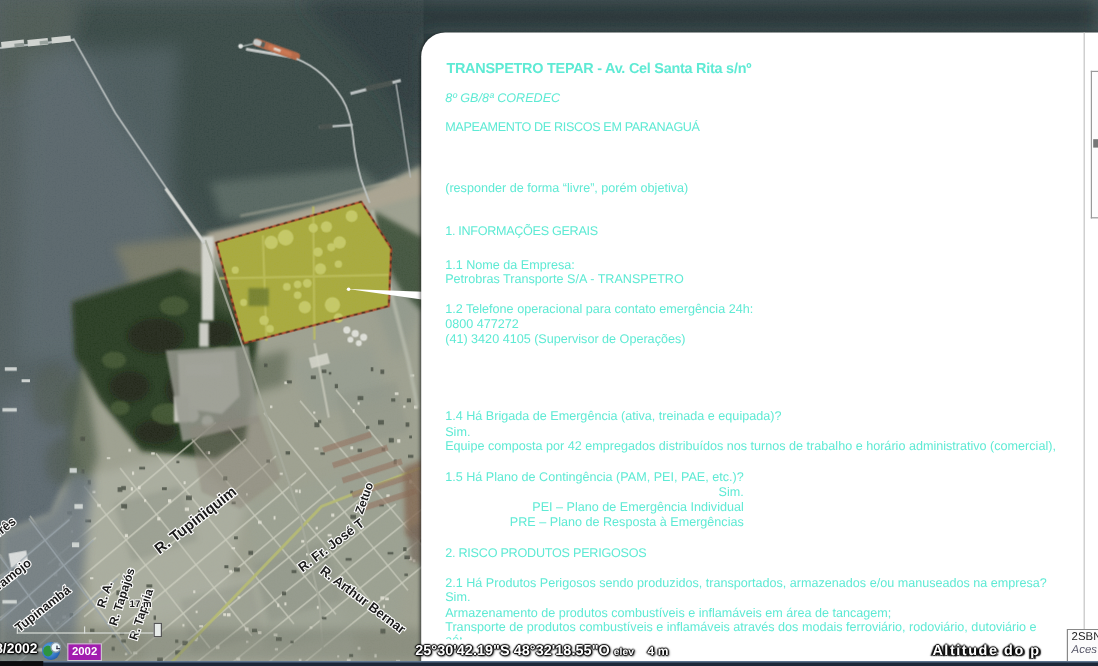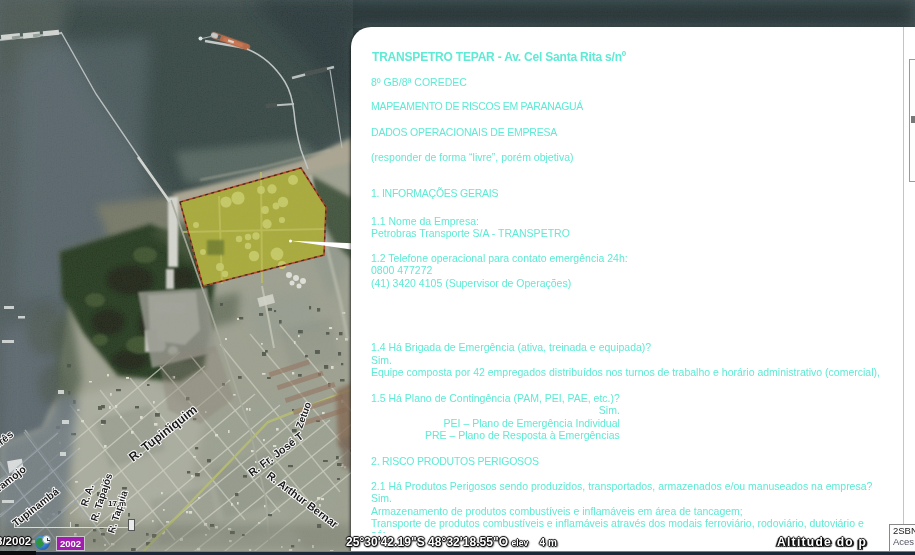--- a/index.html
+++ b/index.html
@@ -504,25 +504,24 @@
      border-top-left-radius:20px;box-shadow:-1px 1px 3px rgba(0,0,0,0.55);"></div>
 
 <div style="position:absolute;left:903px;top:27px;width:1px;height:524px;background:#c4c4c4;"></div>
 
 <div style="position:absolute;left:909px;top:59px;width:6px;height:121px;background:#fdfdfd;border:1px solid #9a9a9a;border-right:none;"></div>
 
 <div style="position:absolute;left:911px;top:116px;width:4px;height:7px;background:#777;"></div>
 
 <div class="txt" style="left:372px;top:51px;font-size:12px;font-weight:bold;letter-spacing:-0.2px;">TRANSPETRO TEPAR - Av. Cel Santa Rita s/nº</div>
 
-<div class="txt" style="left:371px;top:75.8px;">8º GB/8ª COREDEC</div>
+<div class="txt" style="left:371px;top:75.8px;font-style:italic;">8º GB/8ª COREDEC</div>
 
 <div class="txt" style="left:371px;top:100.3px;letter-spacing:-0.3px;">MAPEAMENTO DE RISCOS EM PARANAGUÁ</div>
 
-<div class="txt" style="left:371px;top:125.8px;letter-spacing:-0.2px;">DADOS OPERACIONAIS DE EMPRESA</div>
 
 <div class="txt" style="left:371px;top:150.8px;">(responder de forma “livre”, porém objetiva)</div>
 
 <div class="txt" style="left:371px;top:187.3px;letter-spacing:-0.25px;">1. INFORMAÇÕES GERAIS</div>
 
 <div class="txt" style="left:371px;top:214.8px;">1.1 Nome da Empresa:<br>Petrobras Transporte S/A - TRANSPETRO</div>
 
 <div class="txt" style="left:371px;top:251.8px;">1.2 Telefone operacional para contato emergência 24h:<br>0800 477272<br>(41) 3420 4105 (Supervisor de Operações)</div>
 
 
@@ -552,19 +551,19 @@
 </div>
 
 <div style="position:absolute;left:56px;top:536px;width:27px;height:13px;background:#a21caf;border:1px solid #c8c8c8;
      color:#fff;font-family:'Liberation Sans',sans-serif;font-weight:bold;font-size:9.5px;text-align:center;line-height:13px;">2002</div>
 
 <div class="ovl" style="left:346px;top:534.5px;font-size:12px;letter-spacing:0.05px;">25°30'42.19"S&nbsp;48°32'18.55"O&nbsp;<span style="font-size:8.5px;">elev</span><span style="font-size:10px;">&nbsp;&nbsp;&nbsp;&nbsp;4 m</span></div>
 
 <div class="ovl" style="left:777px;top:535px;font-size:12px;letter-spacing:1.3px;text-shadow:-1px 0 1px #000,1px 0 1px #000,0 -1px 1px #000,0 1px 1px #000,2px 1px 1px #111,-2px 1px 1px #222;">Altitude do p</div>
 
 <div style="position:absolute;left:889px;top:524px;width:47px;height:31px;background:#fcfcfc;border:1px solid #888;
-     font-family:'Liberation Sans',sans-serif;font-size:9.5px;color:#222;padding-left:3px;box-sizing:border-box;">2SBN<br><span style="color:#556;">Aces</span></div>
+     font-family:'Liberation Sans',sans-serif;font-size:9.5px;color:#222;padding-left:3px;box-sizing:border-box;">2SBN<br><span style="font-style:italic;color:#556;">Aces</span></div>
 
 <div style="position:absolute;left:0px;top:551px;width:915px;height:4px;background:#1c2738;"></div>
 <div style="position:absolute;left:36px;top:551px;width:879px;height:1px;background:#6c84a4;"></div>
 <div style="position:absolute;left:0px;top:551px;width:36px;height:4px;background:#0c0c0e;"></div>
 
 </div>
 
 </body></html>

